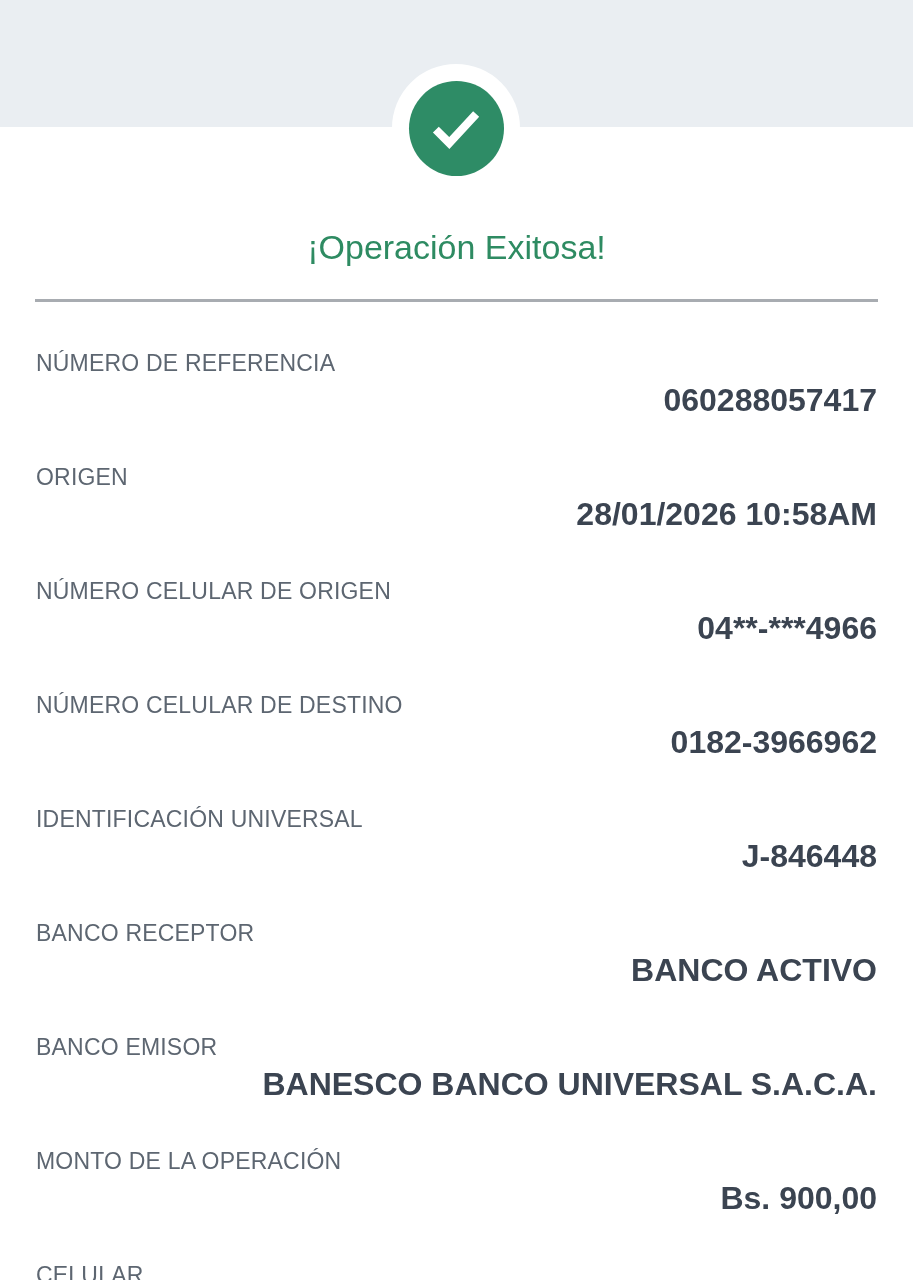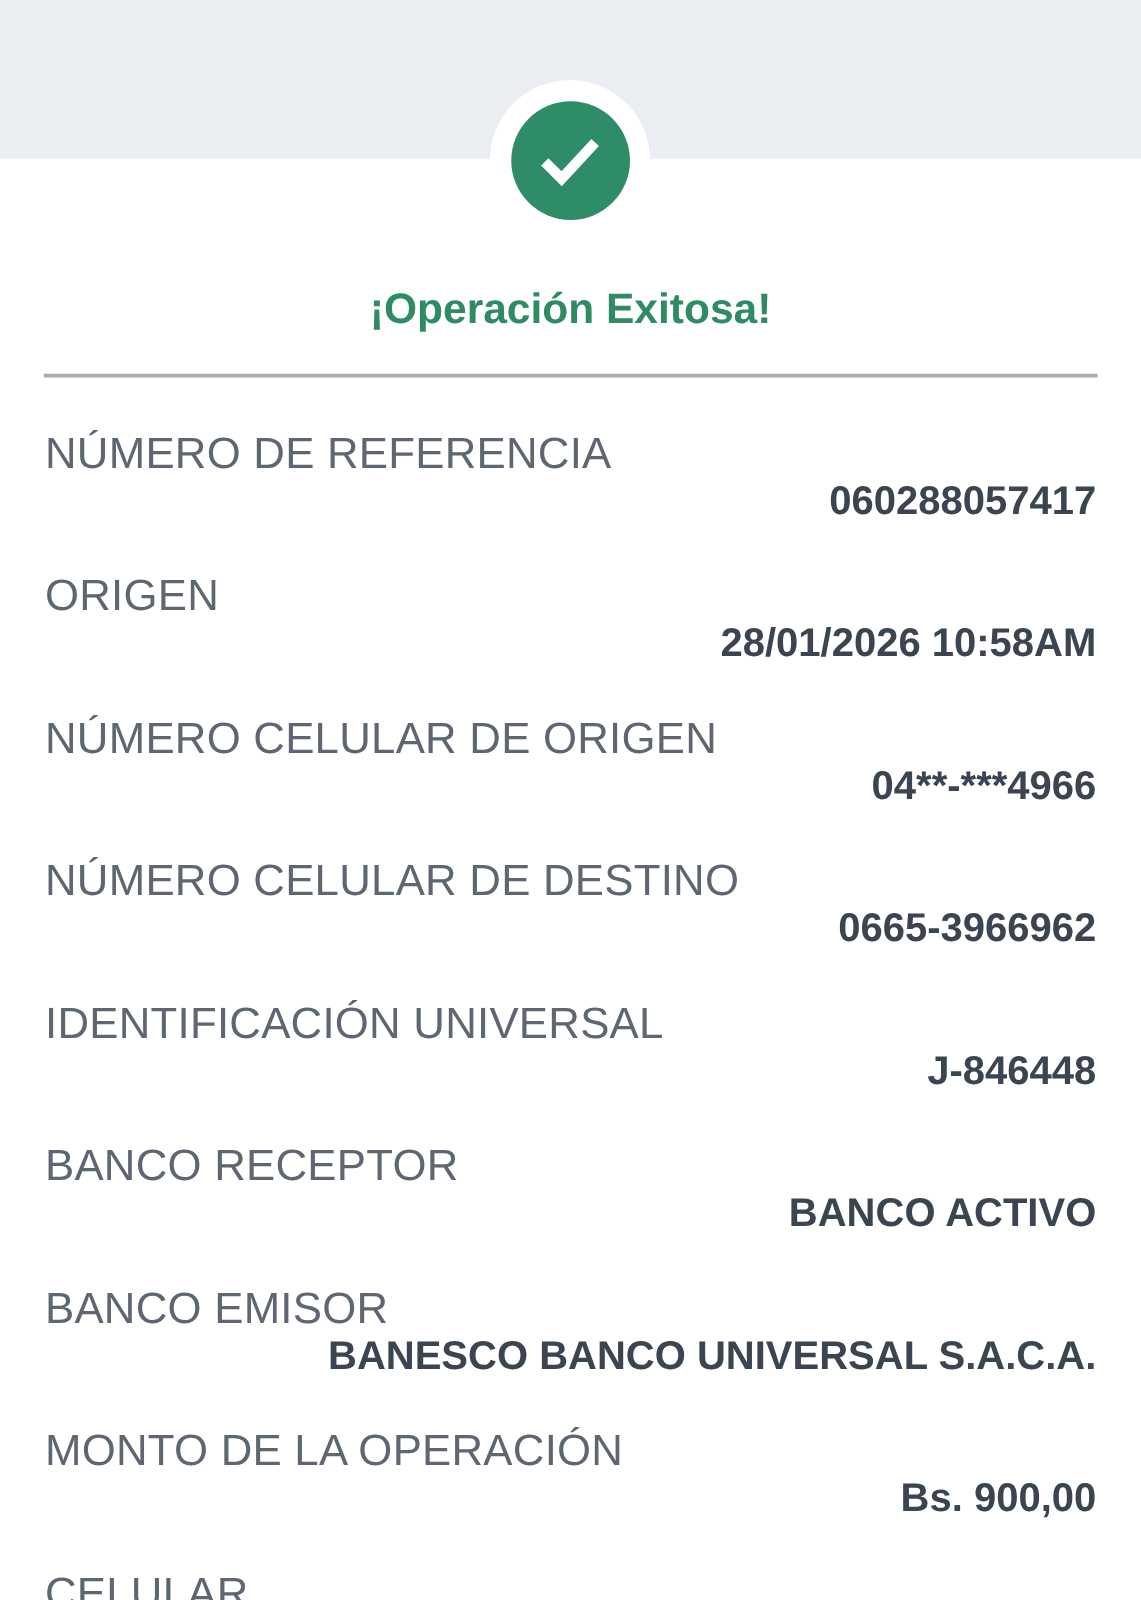--- a/index.html
+++ b/index.html
@@ -44,37 +44,37 @@
   .badge-inner svg {
     width: 62px;
     height: 62px;
     display: block;
   }
   .title {
     margin: 102px 0 0 0;
     text-align: center;
     font-size: 34px;
     line-height: 36px;
-    font-weight: 700;
+    font-weight: 400;
     color: #2e8b62;
   }
   .divider {
     height: 0;
     border: none;
     border-top: 3px solid #a8acb1;
     margin: 34px 35px 0 35px;
   }
   .fields {
     margin: 44px 36px 0 36px;
   }
   .field {
     margin-bottom: 31px;
   }
   .field-label {
-    font-size: 35px;
+    font-size: 23px;
     line-height: 34px;
     font-weight: 400;
     color: #5d6671;
     letter-spacing: 0.2px;
     margin-top: 40px;
   }
   .field-value {
     font-size: 32px;
     line-height: 40px;
     font-weight: 700;
@@ -115,21 +115,21 @@
       <div class="field-value">28/01/2026 10:58AM</div>
     </div>
 
     <div class="field">
       <div class="field-label">NÚMERO CELULAR DE ORIGEN</div>
       <div class="field-value">04**-***4966</div>
     </div>
 
     <div class="field">
       <div class="field-label">NÚMERO CELULAR DE DESTINO</div>
-      <div class="field-value">0665-3966962</div>
+      <div class="field-value">0182-3966962</div>
     </div>
 
     <div class="field">
       <div class="field-label">IDENTIFICACIÓN UNIVERSAL</div>
       <div class="field-value">J-846448</div>
     </div>
 
     <div class="field">
       <div class="field-label">BANCO RECEPTOR</div>
       <div class="field-value">BANCO ACTIVO</div>

